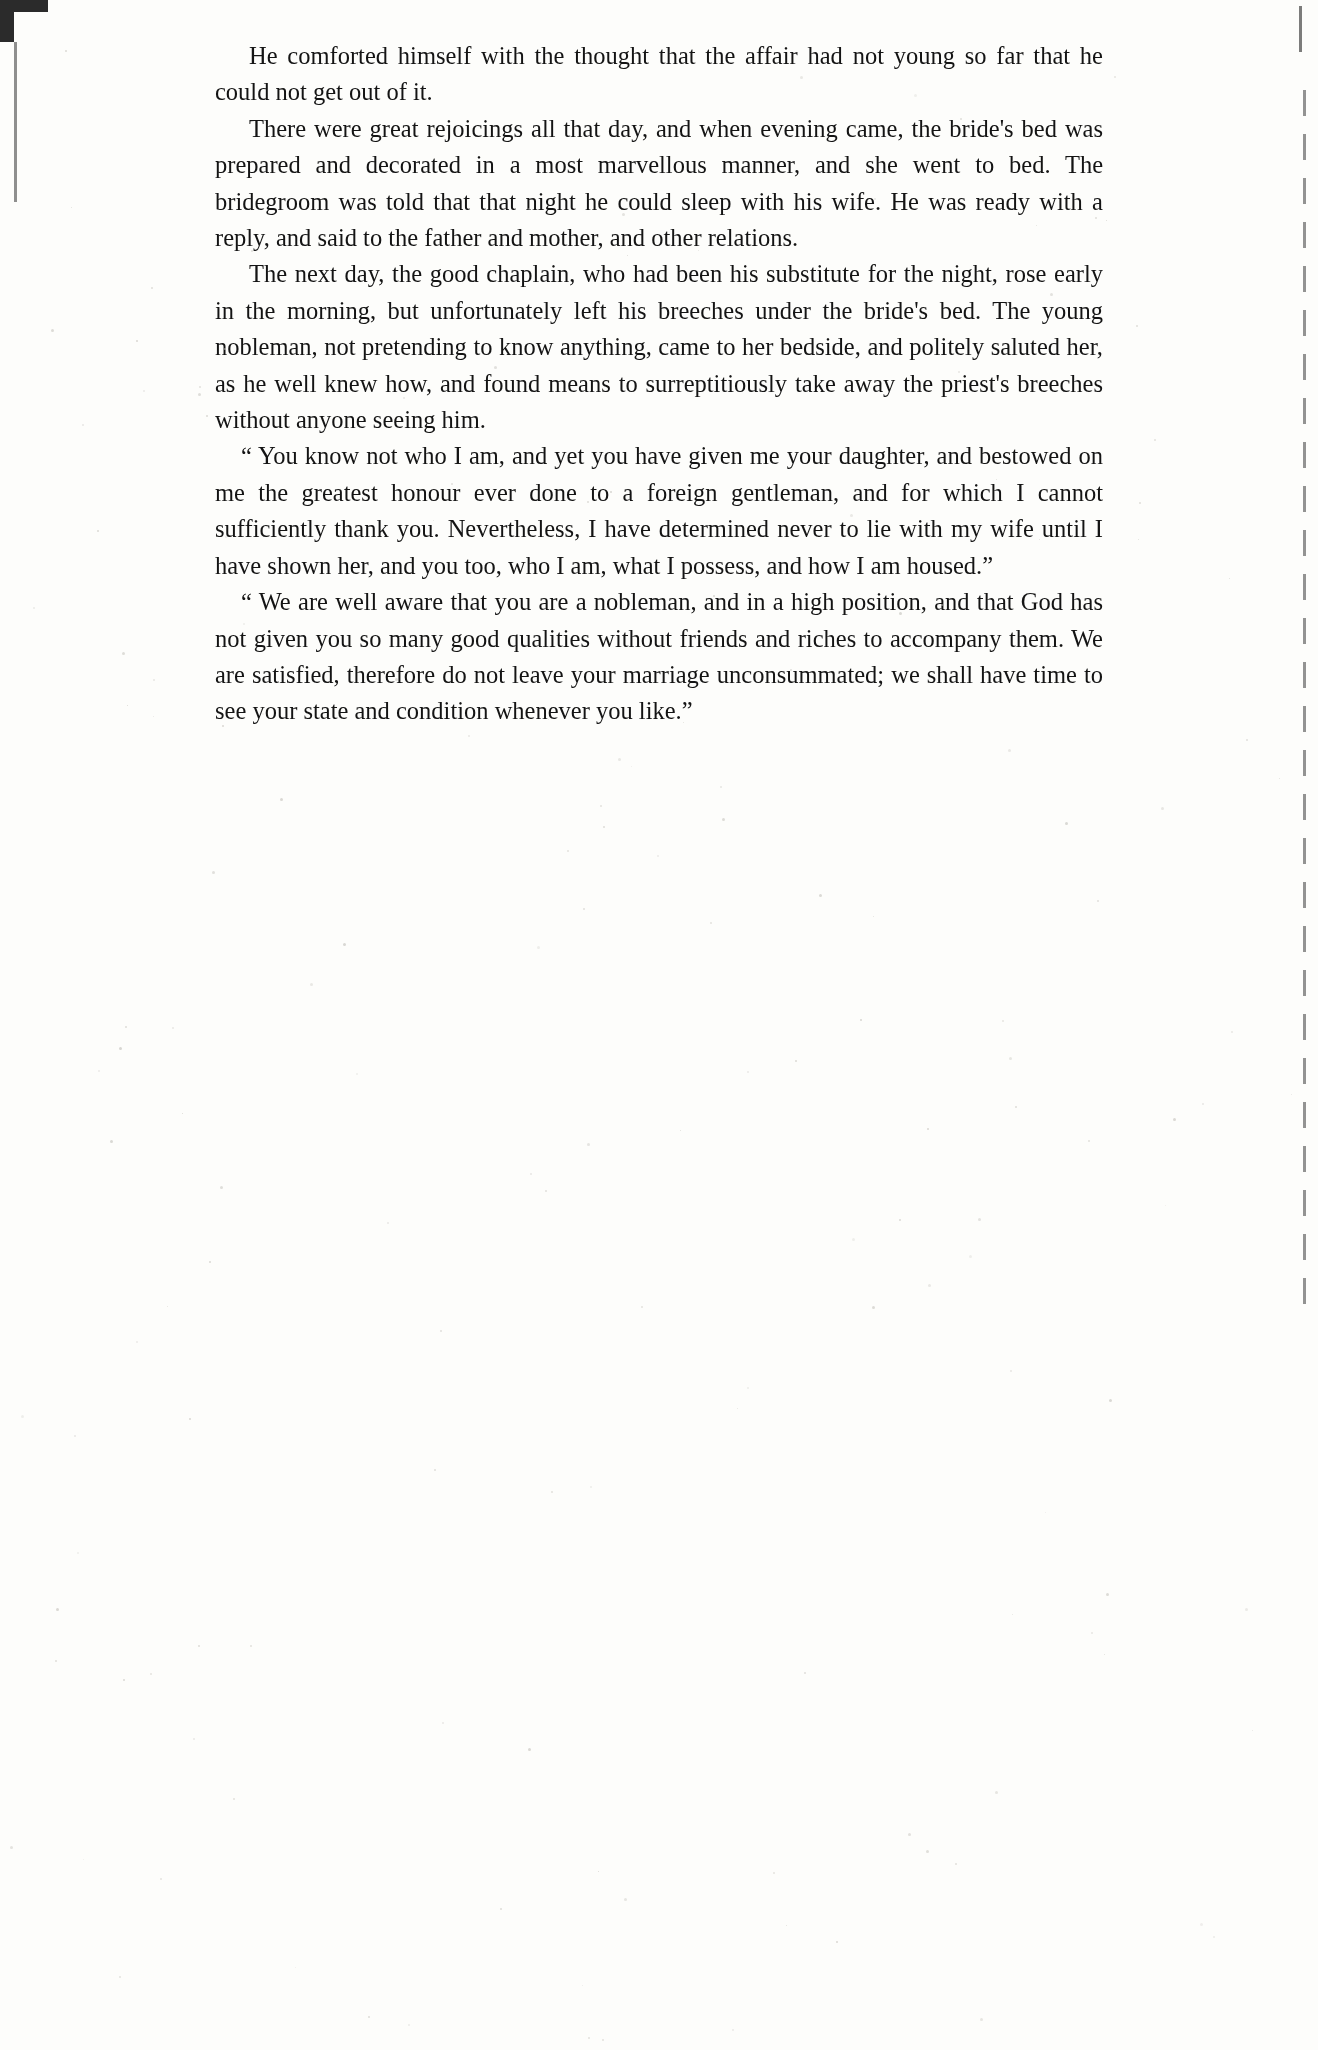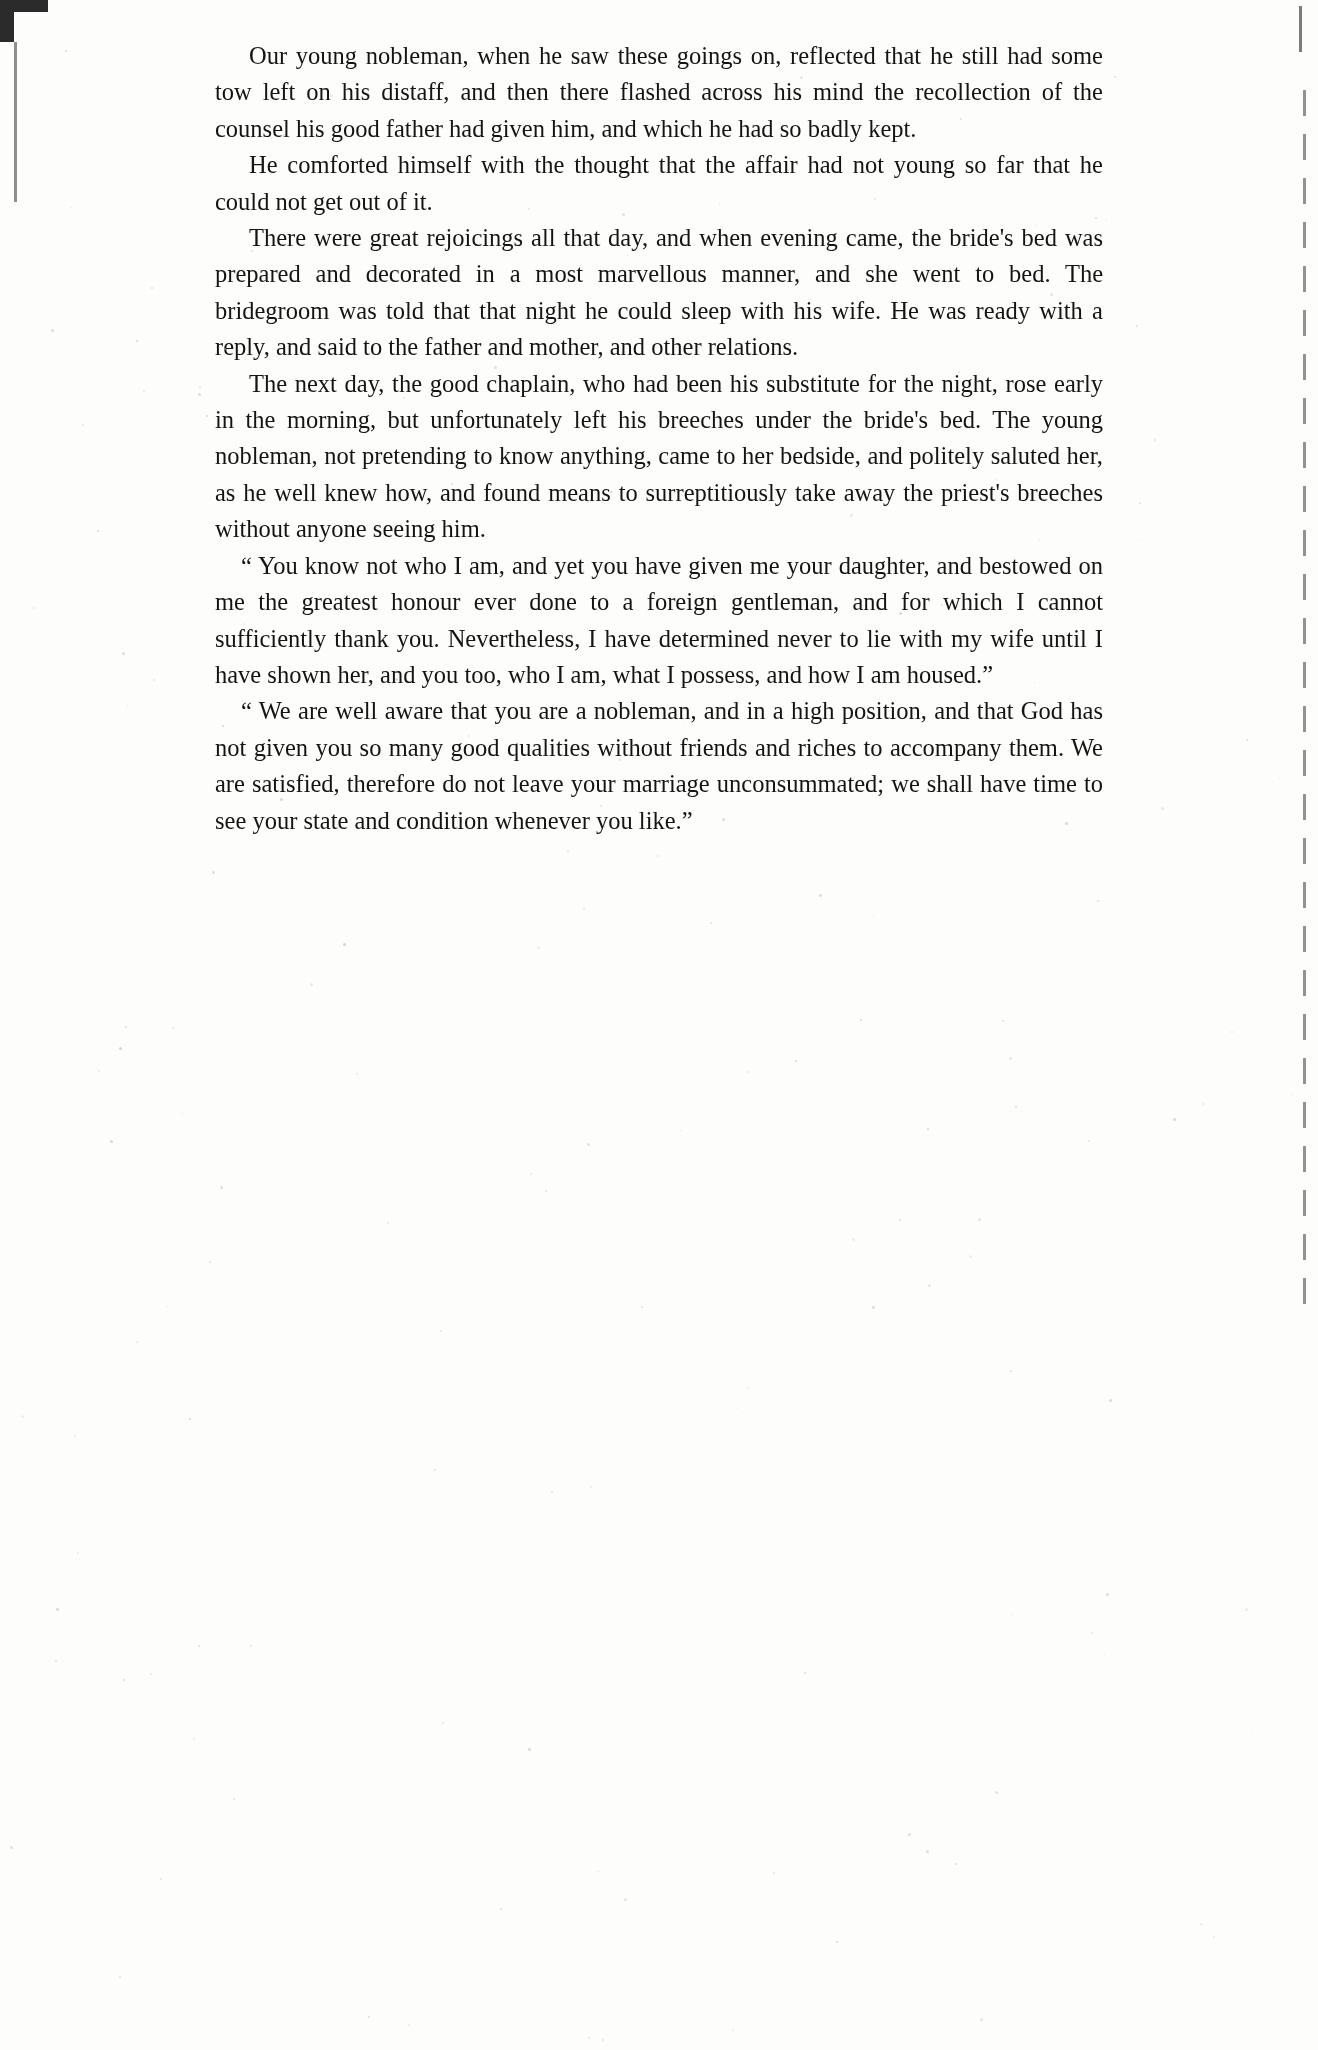--- a/index.html
+++ b/index.html
@@ -109,21 +109,20 @@
 <div class="page">
 
   <div class="edge-left-bracket"></div>
   <div class="edge-left-line"></div>
   <div class="edge-right-line"></div>
   <div class="edge-right-dashes"></div>
 
   <div class="content">
 
     <div class="body-text">
-      <p>Our young nobleman, when he saw these goings on, reflected that he still had some tow left on his distaff, and then there flashed across his mind the recollection of the counsel his good father had given him, and which he had so badly kept.</p>
       <p>He comforted himself with the thought that the affair had not young so far that he could not get out of it.</p>
       <p>There were great rejoicings all that day, and when evening came, the bride's bed was prepared and decorated in a most marvellous manner, and she went to bed. The bridegroom was told that that night he could sleep with his wife. He was ready with a reply, and said to the father and mother, and other relations.</p>
       <p>The next day, the good chaplain, who had been his substitute for the night, rose early in the morning, but unfortunately left his breeches under the bride's bed. The young nobleman, not pretending to know anything, came to her bedside, and politely saluted her, as he well knew how, and found means to surreptitiously take away the priest's breeches without anyone seeing him.</p>
       <p class="quote">“ You know not who I am, and yet you have given me your daughter, and bestowed on me the greatest honour ever done to a foreign gentleman, and for which I cannot sufficiently thank you. Nevertheless, I have determined never to lie with my wife until I have shown her, and you too, who I am, what I possess, and how I am housed.”</p>
       <p class="quote">“ We are well aware that you are a nobleman, and in a high position, and that God has not given you so many good qualities without friends and riches to accompany them. We are satisfied, therefore do not leave your marriage unconsummated; we shall have time to see your state and condition whenever you like.”</p>
     </div>
   </div>
 
   <div id="speckles">
       <div class="speckle" style="width: 3px; height: 3px; left: 198px; top: 393px; opacity: 0.56;"></div>

